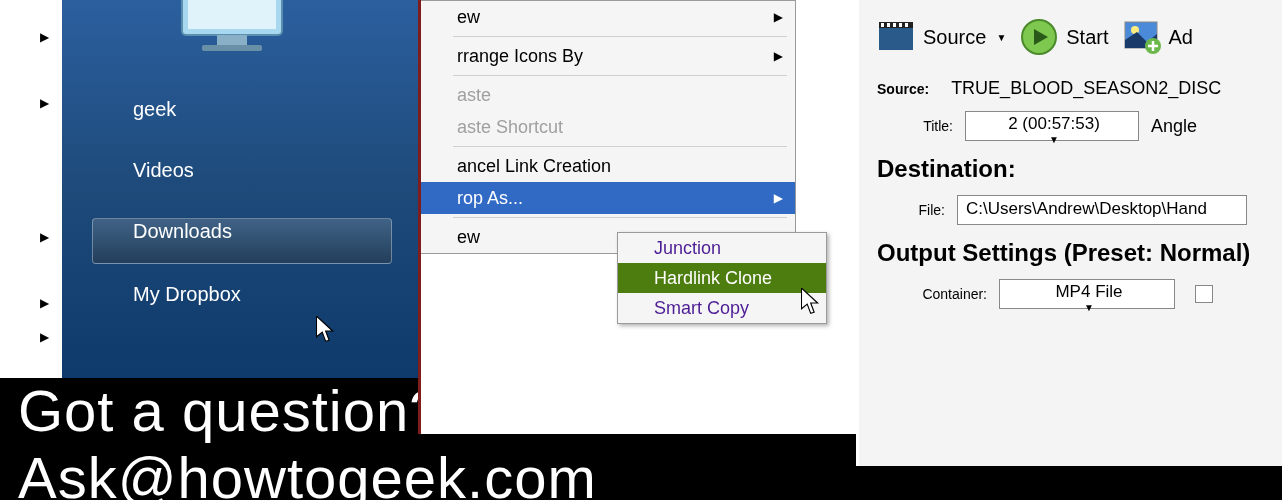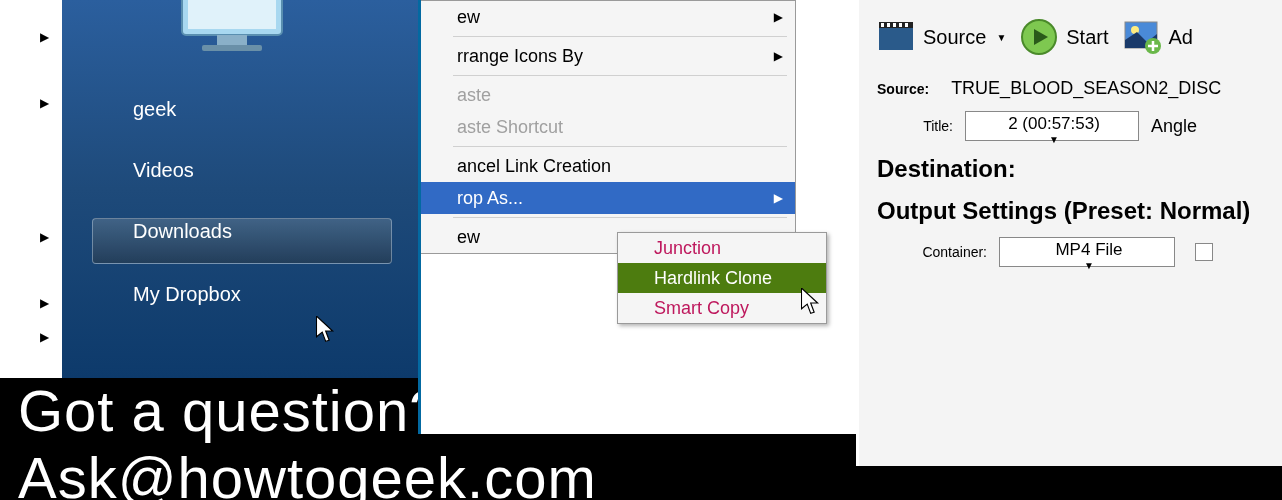--- a/index.html
+++ b/index.html
@@ -12,29 +12,29 @@
   .p1-left .arrow { position: absolute; font-size: 12px; color: #000; }
   .p1-right { position: absolute; left: 62px; top: 0; width: 356px; height: 378px; background: linear-gradient(to bottom, #2b5f9e 0%, #1e4a7a 50%, #0d3a6b 100%); }
   .monitor-icon { position: absolute; left: 100px; top: -20px; width: 140px; height: 80px; }
   .monitor-icon svg { width: 100%; height: 100%; }
   .sm-item { color: #fff; font-size: 20px; padding: 10px 0 10px 46px; cursor: pointer; }
   .sm-list { position: absolute; top: 88px; left: 0; width: 100%; padding-left: 25px; }
   .sm-highlight { position: absolute; left: 30px; width: 300px; height: 46px; background: linear-gradient(to bottom, rgba(80,110,140,0.7), rgba(40,60,80,0.7)); border: 1px solid rgba(180,200,220,0.5); border-radius: 4px; }
   .cursor1 { position: absolute; left: 254px; top: 316px; pointer-events: none; }
   
   
-  .panel2 { width: 438px; height: 434px; position: relative; background: #fff; overflow: hidden; border-left: 3px solid #0369a1; }
+  .panel2 { width: 438px; height: 434px; position: relative; background: #fff; overflow: hidden; border-left: 3px solid #7f1d1d; }
   .ctx-main { position: absolute; left: -5px; top: 0; width: 380px; background: #f5f5f5; border: 1px solid #9a9a9a; font-size: 18px; }
   .ctx-row { height: 32px; line-height: 32px; padding-left: 40px; padding-right: 16px; color: #000; position: relative; }
   .ctx-row.disabled { color: #a0a0a0; }
   .ctx-row.sel { background: #316ac5; color: #fff; }
   .ctx-row .sub-arrow { position: absolute; right: 12px; font-size: 12px; }
   .ctx-sep { height: 1px; background: #d0d0d0; margin: 3px 8px 3px 36px; }
   .ctx-sub { position: absolute; left: 196px; top: 232px; width: 210px; background: #f5f5f5; border: 1px solid #9a9a9a; font-size: 18px; box-shadow: 2px 2px 4px rgba(0,0,0,0.3); }
-  .ctx-sub-row { height: 30px; line-height: 30px; padding-left: 36px; color: #be185d; }
+  .ctx-sub-row { height: 30px; line-height: 30px; padding-left: 36px; color: #4c1d95; }
   .ctx-sub-row.sel { background: #4d7c0f; color: #fff; }
   .blue-bar { position: absolute; left: 360px; top: 0; width: 8px; height: 250px; background: #3a6fd8; }
   .cursor2 { position: absolute; left: 380px; top: 288px; pointer-events: none; }
   
   
   .panel3 { width: 426px; height: 466px; position: relative; background: #f4f4f4; border-left: 3px solid #fff; overflow: hidden; font-size: 18px; color: #000; padding-left: 18px; }
   .toolbar { display: flex; align-items: center; gap: 14px; padding: 18px 0 16px 0; }
   .tb-btn { display: flex; align-items: center; gap: 8px; font-size: 20px; }
   .tb-icon { width: 38px; height: 38px; display: flex; align-items: center; justify-content: center; }
   .dd-caret { font-size: 10px; margin-left: 2px; }
@@ -165,20 +165,24 @@
       <span class="form-label" style="min-width:48px">Title:</span>
       <div class="combo" style="width:174px">
         <span>2 (00:57:53)</span>
         <span class="caret">▼</span>
       </div>
       <span>Angle</span>
     </div>
 
     <div class="heading">Destination:</div>
 
+    <div class="form-row" style="padding-left:28px">
+      <span class="form-label" style="min-width:40px">File:</span>
+      <div class="textbox">C:\Users\Andrew\Desktop\Hand</div>
+    </div>
 
     <div class="heading">Output Settings (Preset: Normal)</div>
 
     <div class="form-row" style="padding-left:10px">
       <span class="form-label" style="min-width:100px">Container:</span>
       <div class="combo" style="width:176px">
         <span>MP4 File</span>
         <span class="caret">▼</span>
       </div>
       <div class="checkbox"></div>

